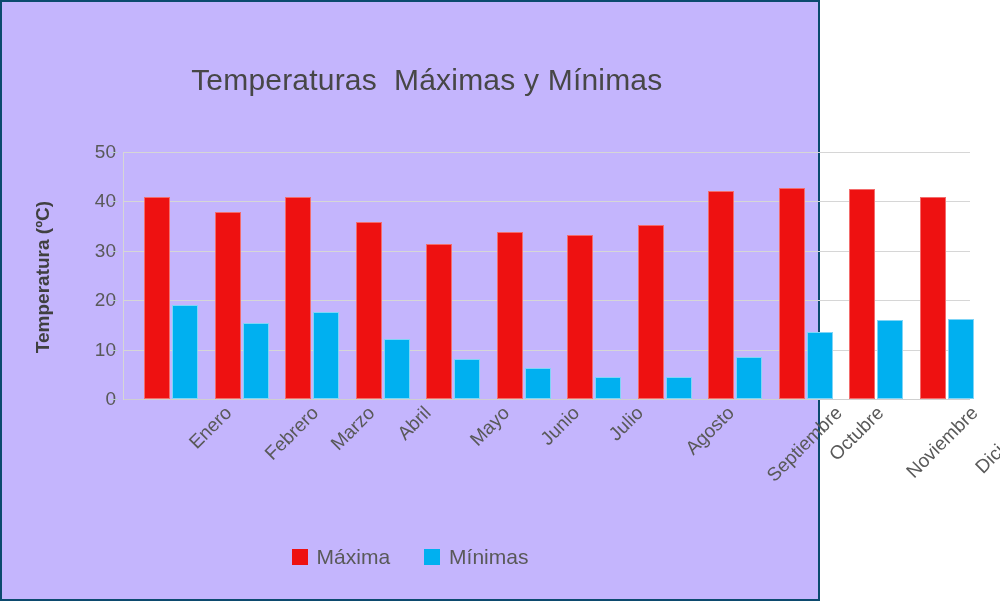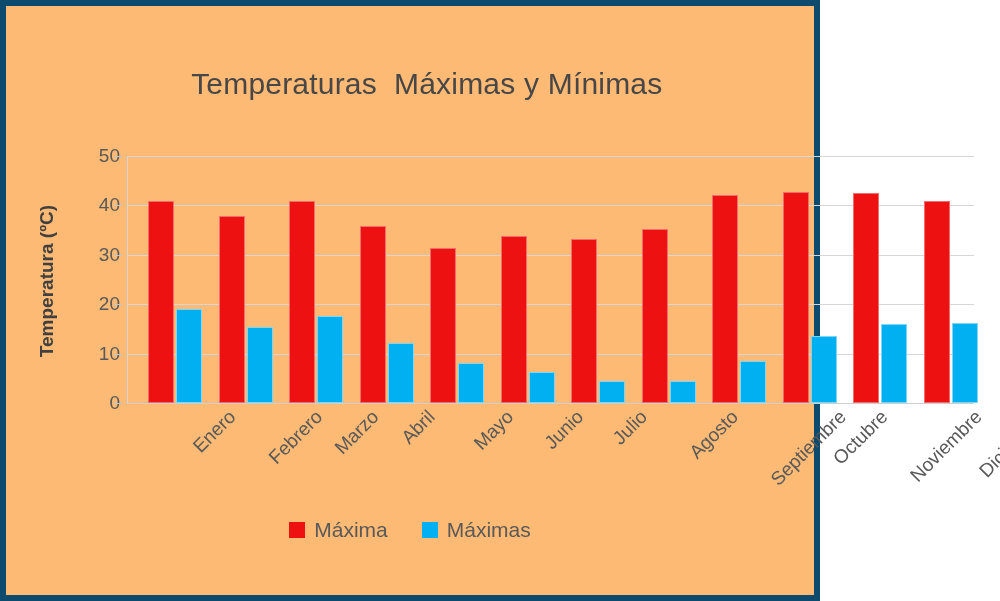--- a/index.html
+++ b/index.html
@@ -6,22 +6,22 @@
   body{
     width:1000px;height:601px;
     background:#ffffff;
     font-family:"Liberation Sans", sans-serif;
     overflow:hidden;
   }
   #frame{
     position:relative;
     width:820px;height:601px;
     box-sizing:border-box;
-    border:6px solid #0c4a6e;
-    background:#fdba74;
+    border:2px solid #0c4a6e;
+    background:#c4b5fd;
   }
 
   
   #chart-title{
     position:absolute;
     left:0;right:0;top:22px;
     text-align:center;
     color:#474747;
     font-size:30px;
     font-weight:400;
@@ -142,21 +142,21 @@
     white-space:nowrap;
     transform:rotate(-45deg);
     transform-origin:right top;
     text-align:right;
   }
 
   
   #legend{
     position:absolute;
     left:0;right:0;
-    top:512px;
+    top:543px;
     display:flex;
     justify-content:center;
     align-items:center;
     gap:34px;
   }
   .legend-item{
     display:flex;
     align-items:center;
     gap:9px;
   }
@@ -274,17 +274,17 @@
       <div class="xlabel" style="left: 821.5px;">Diciembre</div>
     </div>
 
   <div id="legend">
     <div class="legend-item">
       <span class="legend-swatch" style="background: rgb(238, 17, 17);"></span>
       <span class="legend-label">Máxima</span>
     </div>
     <div class="legend-item">
       <span class="legend-swatch" style="background: rgb(0, 176, 240);"></span>
-      <span class="legend-label">Máximas</span>
+      <span class="legend-label">Mínimas</span>
     </div>
   </div>
 
 </div>
 
 </body></html>

